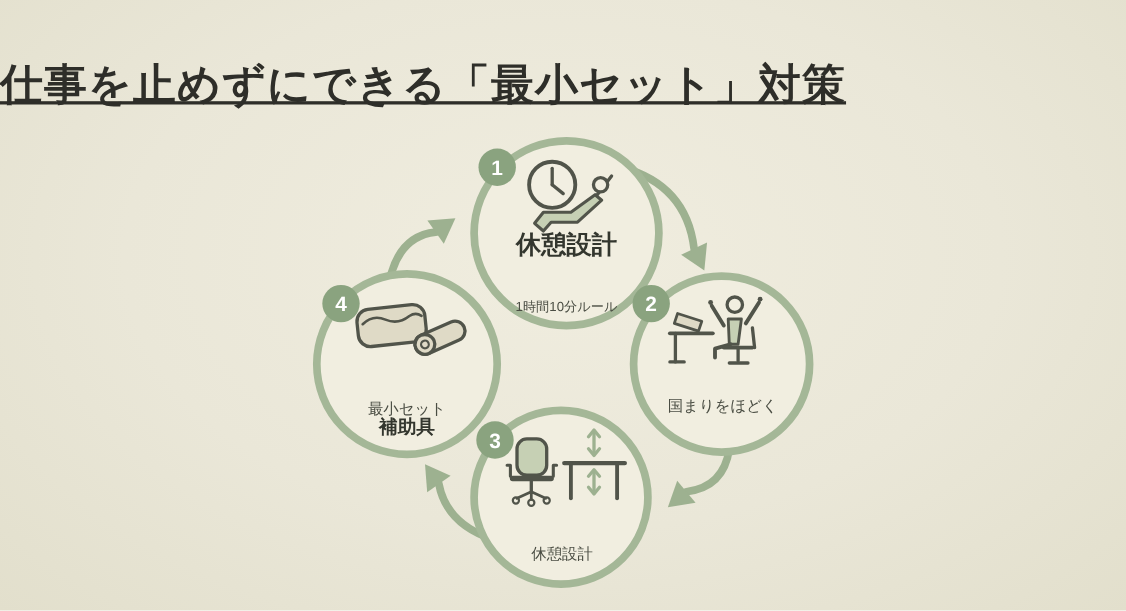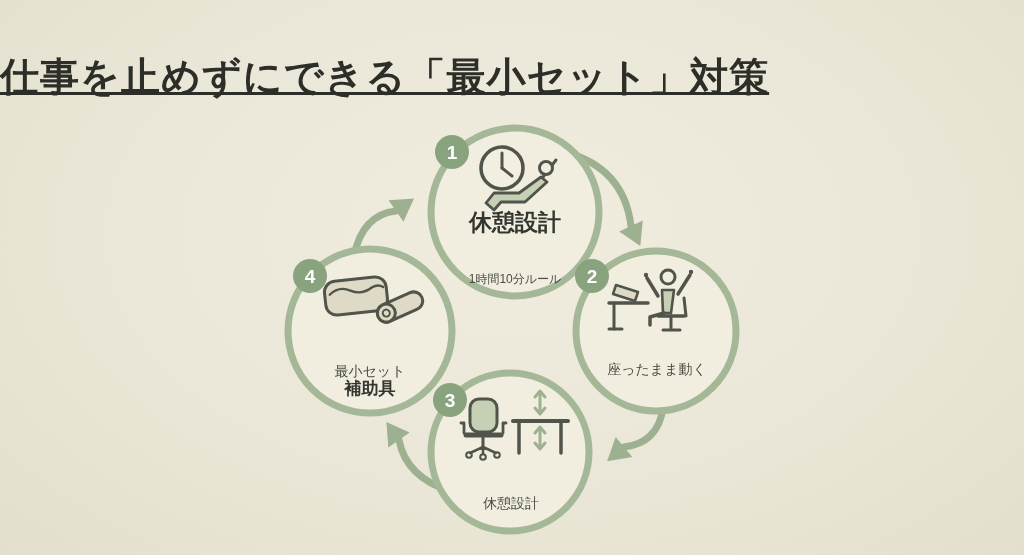--- a/index.html
+++ b/index.html
@@ -132,20 +132,20 @@
         <rect x="376" y="298" width="48" height="18" rx="9" fill="#DFDAC6" stroke-width="3"></rect>
         <circle cx="385" cy="307" r="9" fill="#DFDAC6" stroke-width="3"></circle>
         <circle cx="385" cy="307" r="3.5" stroke-width="2"></circle>
       </g>
     </g>
   </svg>
 
   <div class="step-label step-title s1t">休憩設計</div>
   <div class="step-label step-subtitle s1s">1時間10分ルール</div>
 
-  <div class="step-label step-subtitle s2s">座ったまま動く</div>
+  <div class="step-label step-subtitle s2s">国まりをほどく</div>
 
   <div class="step-label step-subtitle s3s">休憩設計</div>
 
   <div class="step-label step-title s4t">補助具</div>
   <div class="step-label step-subtitle s4s">最小セット</div>
 
 </div>
 
 </body></html>

